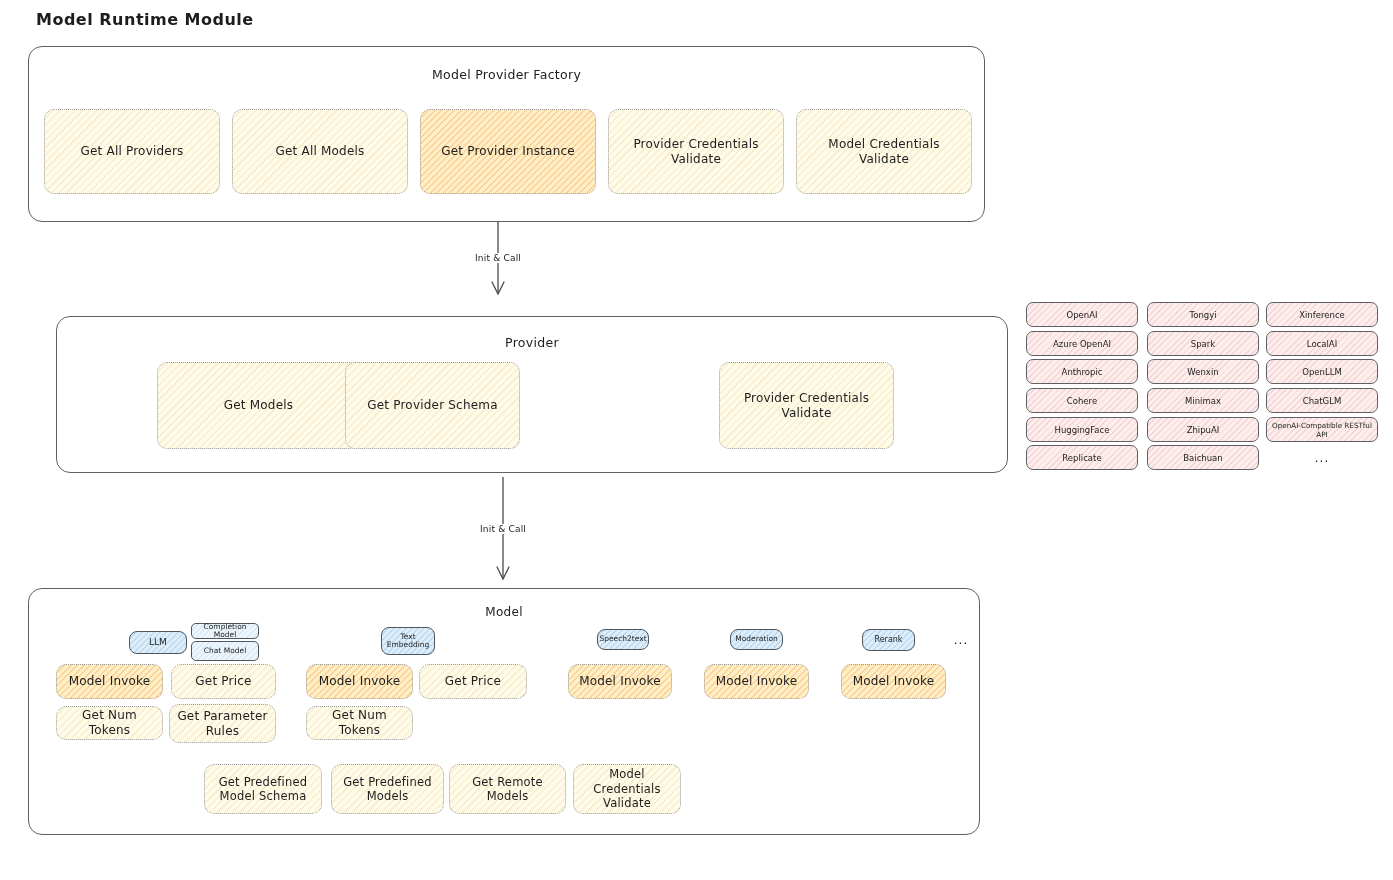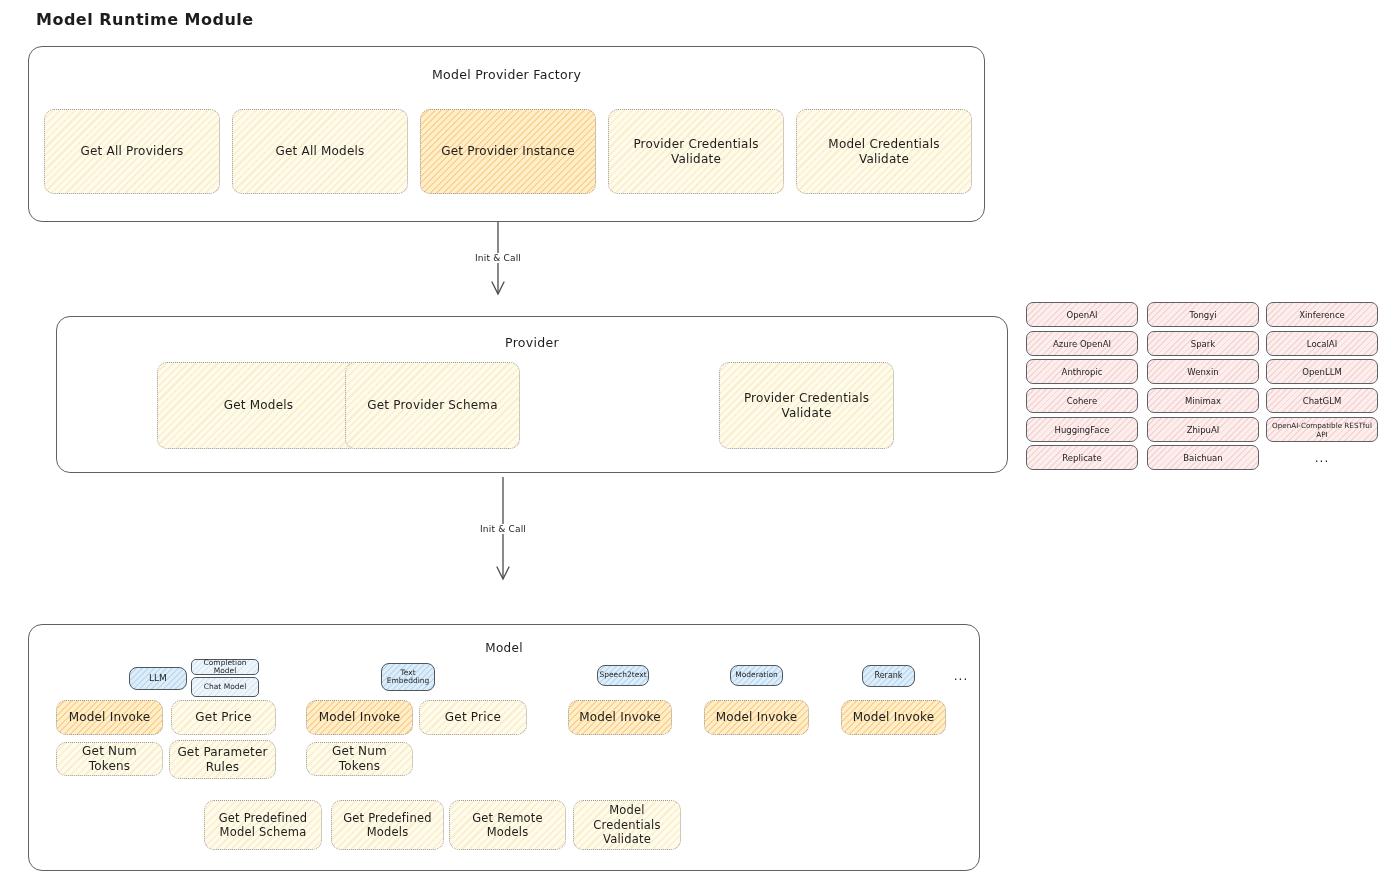--- a/index.html
+++ b/index.html
@@ -132,21 +132,21 @@
   <div class="more-dots" style="left:1266px; top:445px; width:112px; height:25px;">...</div>
 
   <div class="arrow" style="left:492px; top:476px;">
     <svg width="22" height="106" viewBox="0 0 22 106">
       <path d="M11,1 L11,102" stroke="#4a4a4a" stroke-width="1.3" fill="none"></path>
       <path d="M5,91 L11,103 L17,91" stroke="#4a4a4a" stroke-width="1.3" fill="none" stroke-linecap="round"></path>
     </svg>
   </div>
   <div class="arrow-label" style="left:503px; top:529px;">Init &amp; Call</div>
 
-  <div class="panel stacked" style="left:28px; top:624px; width:950px; height:245px;">
+  <div class="panel stacked" style="left:28px; top:588px; width:950px; height:245px;">
     <div class="panel-title" style="top:16px; font-size:12px;">Model</div>
 
     <div class="blue-tab" style="left:100px; top:42px; width:58px; height:23px;">LLM</div>
     <div class="blue-tab small" style="left:162px; top:34px; width:68px; height:16px;">Completion Model</div>
     <div class="blue-tab small" style="left:162px; top:52px; width:68px; height:20px;">Chat Model</div>
     <div class="blue-tab twoline" style="left:352px; top:38px; width:54px; height:28px;">Text Embedding</div>
     <div class="blue-tab" style="left:568px; top:40px; width:52px; height:21px; font-size:7.5px;">Speech2text</div>
     <div class="blue-tab" style="left:701px; top:40px; width:53px; height:21px; font-size:7.5px;">Moderation</div>
     <div class="blue-tab" style="left:833px; top:40px; width:53px; height:22px; font-size:8px;">Rerank</div>
     <div class="more-dots" style="left:920px; top:42px; width:24px; height:18px;">...</div>

